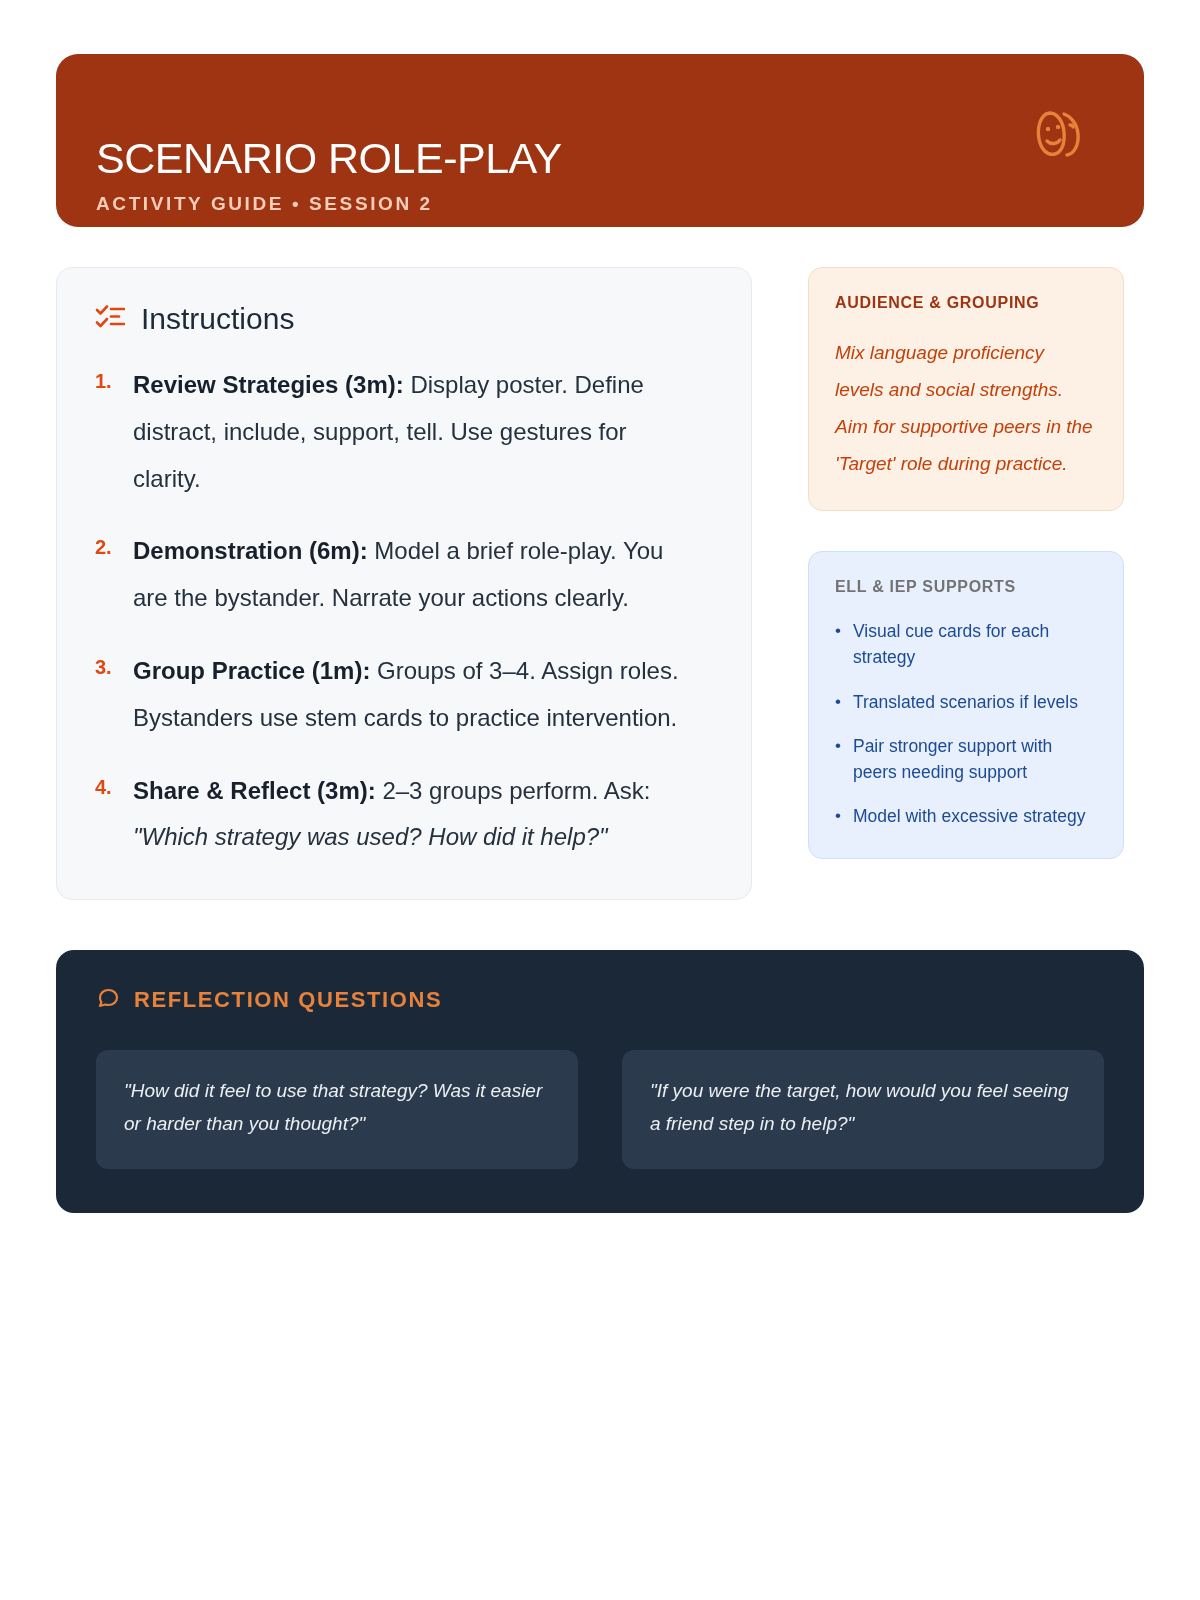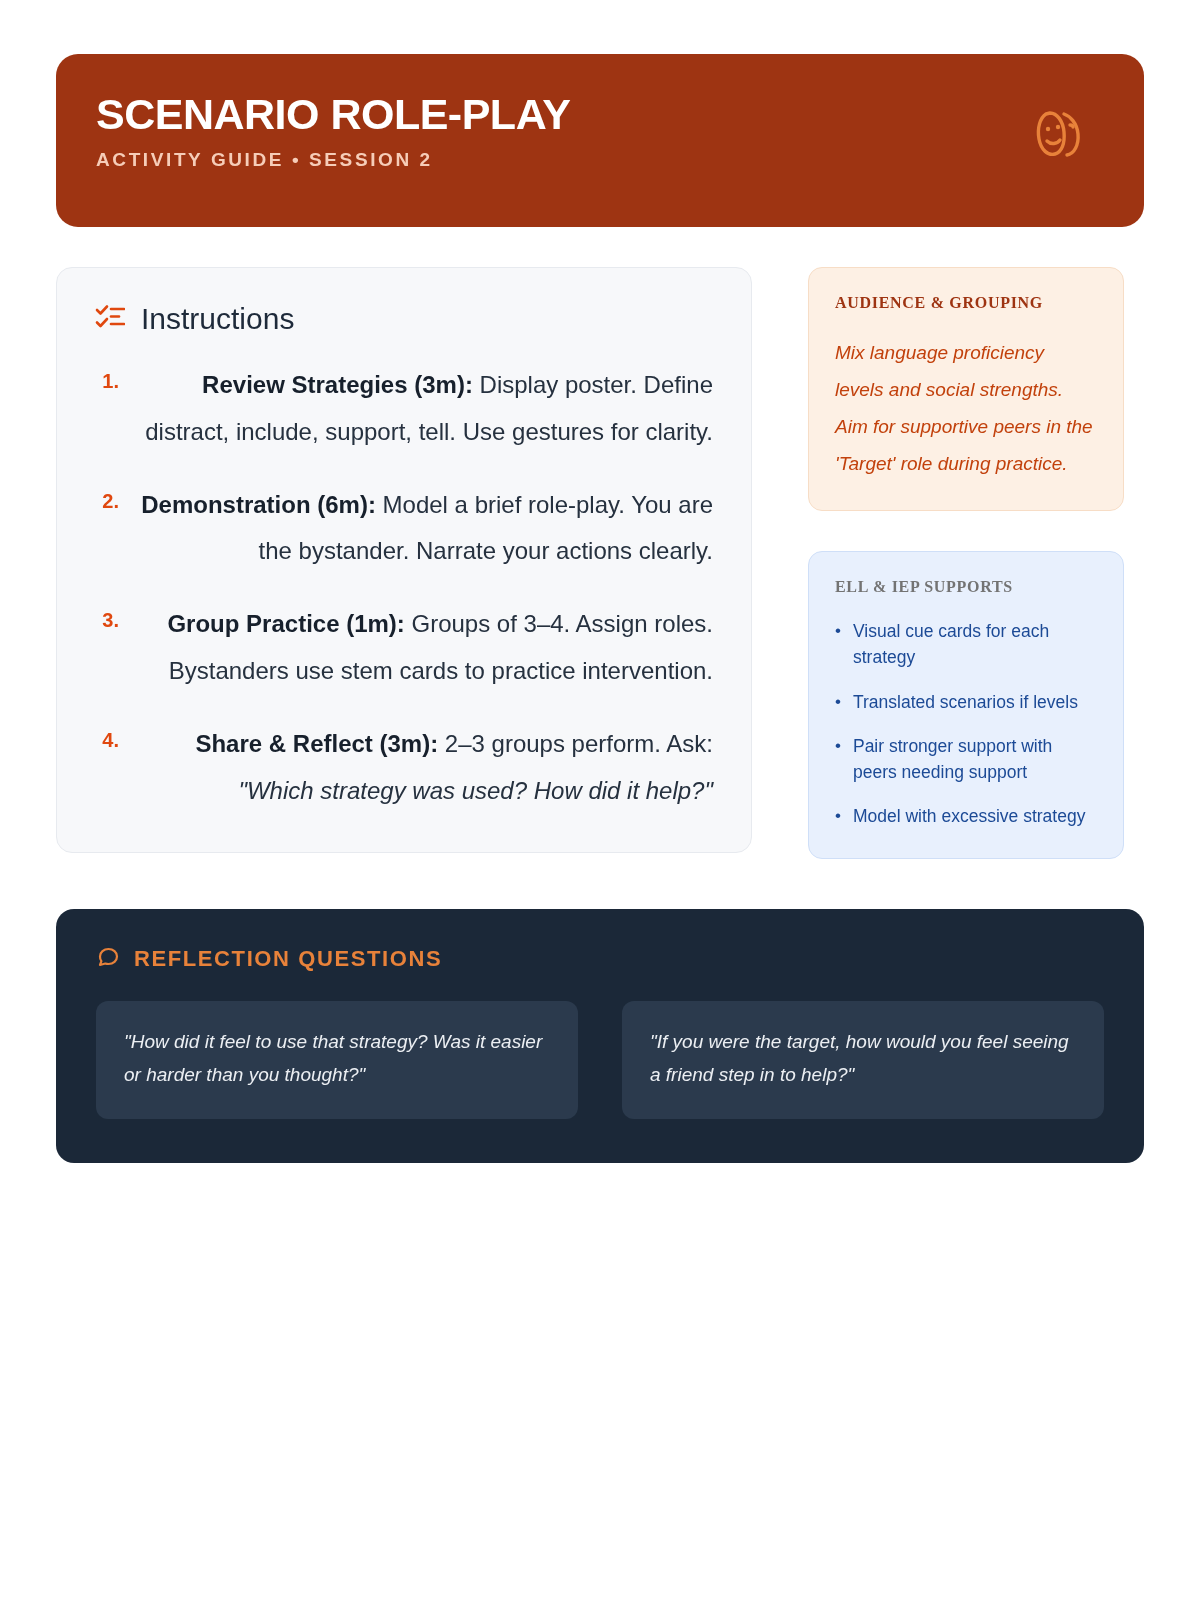--- a/index.html
+++ b/index.html
@@ -23,23 +23,24 @@
     height: 173px;
     padding: 38px 44px 0 40px;
     display: flex;
     align-items: flex-start;
     justify-content: space-between;
     position: relative;
   }
   .header-title {
     color: #ffffff;
     font-size: 43px;
-    font-weight: bold;
+    font-weight: normal;
     letter-spacing: -0.5px;
     line-height: 1.05;
+    margin-top: 44px;
   }
   .header-sub {
     color: #f6cdb8;
     font-size: 19px;
     font-weight: bold;
     letter-spacing: 2.6px;
     margin-top: 12px;
   }
   .header-icon {
     margin-top: 6px;
@@ -53,22 +54,21 @@
     margin-top: 40px;
   }
   .col-left { width: 696px; }
   .col-right { width: 316px; }
 
   
   .instructions {
     background: #f7f8fa;
     border: 1px solid #e7eaef;
     border-radius: 16px;
-    padding: 34px 38px 38px 38px;
-    text-align: right;
+    padding: 34px 52px 38px 38px;
   }
   .instr-head {
     display: flex;
     align-items: center;
     gap: 16px;
     margin-bottom: 26px;
   }
   .instr-head h2 {
     font-size: 30px;
     color: #1e2a3a;
@@ -108,21 +108,20 @@
   }
   .side-card.supports {
     background: #e8f0fd;
     border: 1px solid #cfdff8;
   }
   .side-title {
     font-size: 16px;
     font-weight: bold;
     letter-spacing: 0.7px;
     margin-bottom: 22px;
-    font-family: Liberation Serif, serif;
   }
   .audience .side-title { color: #9e3412; }
   .supports .side-title { color: #737373; }
   .audience-text {
     font-size: 19px;
     font-style: italic;
     color: #c2410c;
     line-height: 1.95;
   }
   ul.supports-list { list-style: none; }
@@ -145,21 +144,21 @@
   .reflection {
     margin-top: 50px;
     background: #1b2838;
     border-radius: 18px;
     padding: 36px 40px 44px 40px;
   }
   .refl-head {
     display: flex;
     align-items: center;
     gap: 14px;
-    margin-bottom: 28px;
+    margin-bottom: 36px;
   }
   .refl-head h3 {
     color: #e8823a;
     font-size: 22px;
     font-weight: bold;
     letter-spacing: 1.6px;
   }
   .refl-grid {
     display: flex;
     gap: 44px;

